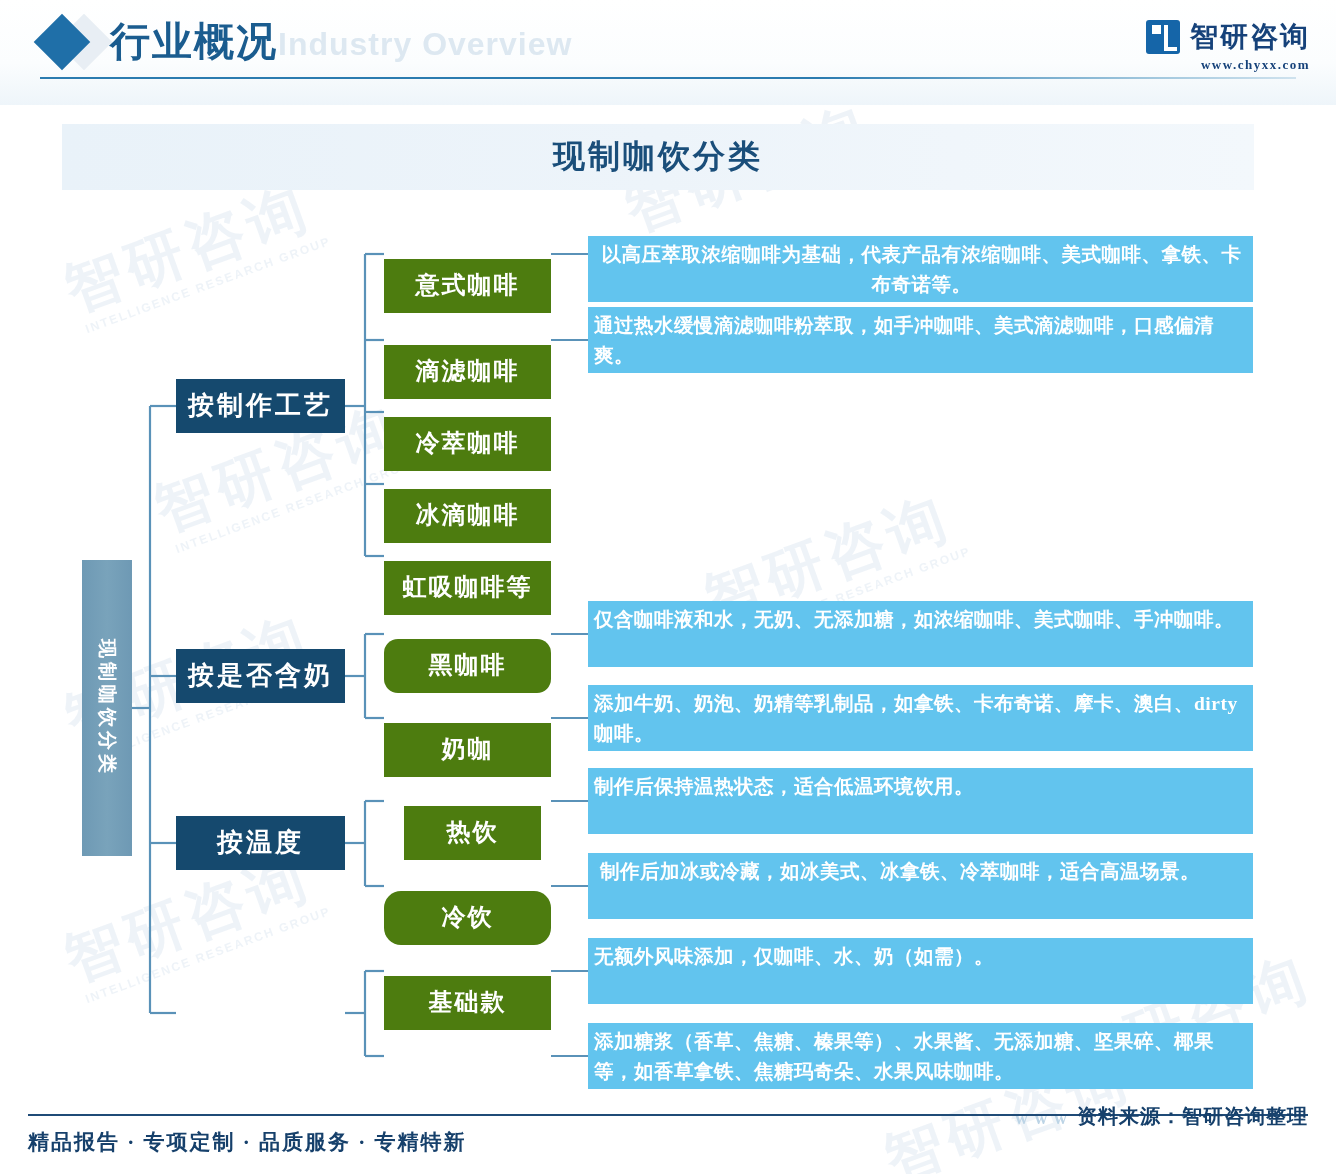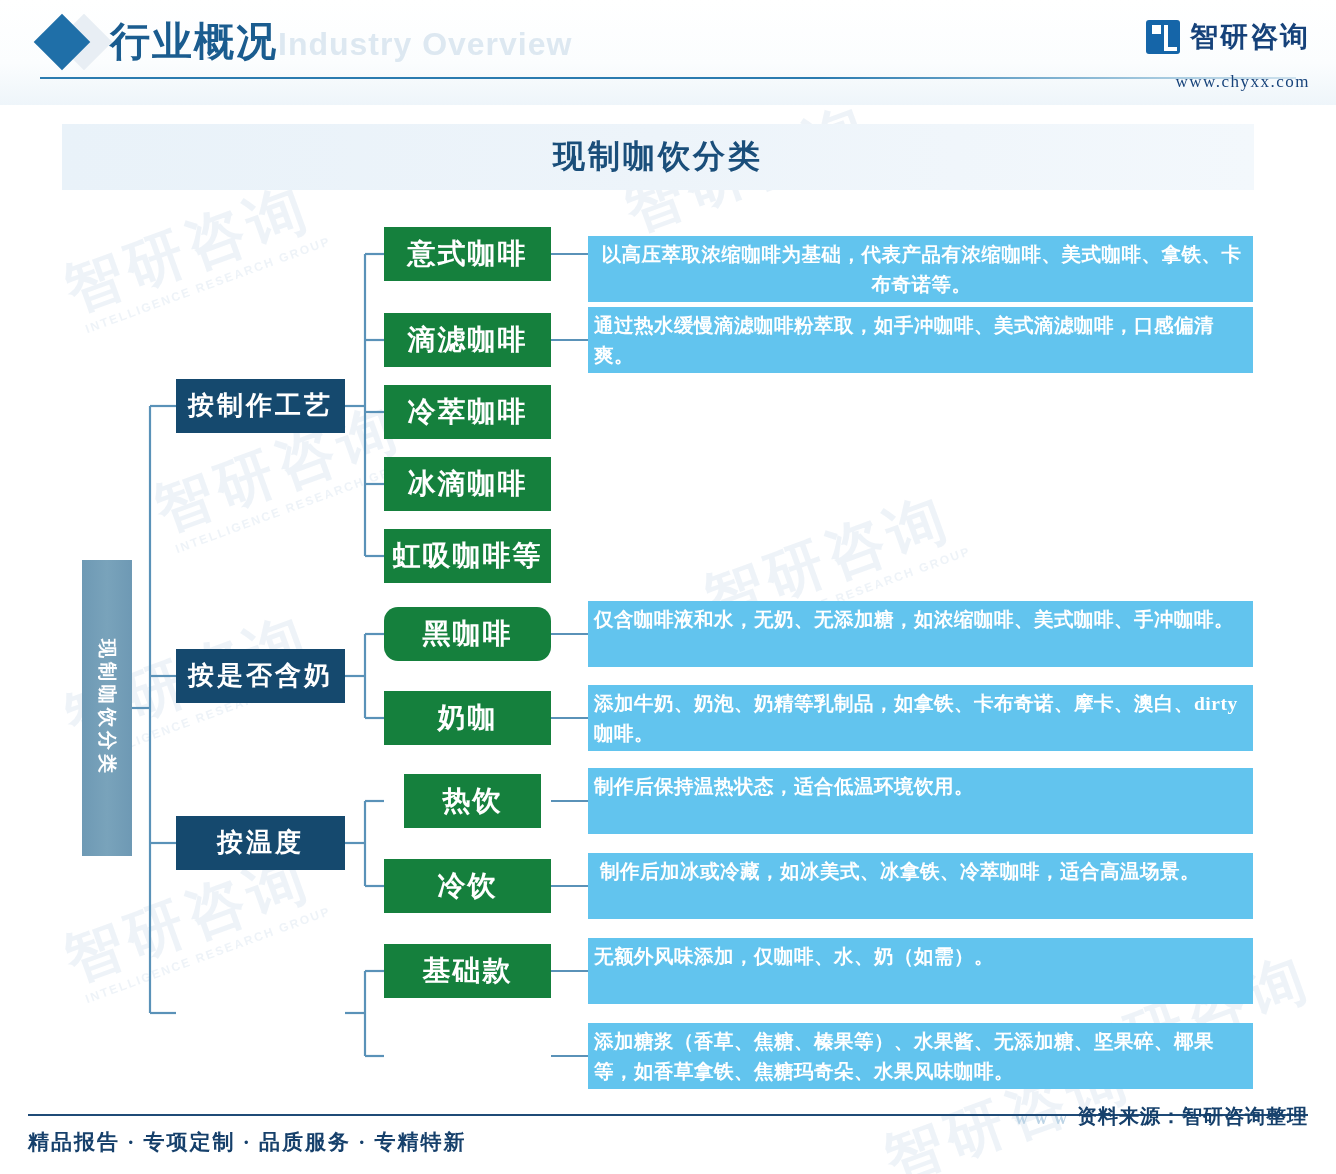--- a/index.html
+++ b/index.html
@@ -78,21 +78,21 @@
   }
   #brand-mark::after {
     content:""; position:absolute; left:18px; top:5px; width:9px; height:22px;
     border-left:4px solid #ffffff; border-bottom:4px solid #ffffff;
   }
   #brand-name {
     font-size: 28px; font-weight: bold; color: #16427a;
     font-family: "Liberation Serif","DejaVu Serif",serif; letter-spacing: 2px;
   }
   #brand-url {
-    margin-top: 16px; font-size: 17px; color: #16427a; font-weight: normal;
+    margin-top: 1px; font-size: 13px; color: #16427a; font-weight: bold;
     font-family: "Liberation Serif","DejaVu Serif",serif; letter-spacing: 1.5px;
   }
 
   
   #title-banner {
     position: absolute; left: 62px; top: 124px; width: 1192px; height: 66px;
     background: linear-gradient(to right, #e9f2f9 0%, #edf4fa 50%, #f3f8fc 100%);
     z-index: 4;
     display: flex; align-items: center; justify-content: center;
   }
@@ -127,23 +127,24 @@
     white-space: nowrap;
   }
 
   .node-cat {
     background: #15496e;
     font-size: 26px;
     letter-spacing: 3px;
   }
 
   .node-leaf {
-    background: #15803d;
-    font-size: 28px;
+    background: #4d7c0f;
+    font-size: 24px;
     letter-spacing: 2px;
+    margin-top: 32px;
   }
 
   .desc {
     position: absolute;
     background: #62c4ee;
     color: #ffffff;
     font-weight: bold;
     font-size: 19.5px;
     line-height: 30px;
     letter-spacing: 0.5px;
@@ -303,21 +304,21 @@
     </div>
     <div class="desc" style="left:588px; top:601px; width:665px; height:66px;">仅含咖啡液和水，无奶、无添加糖，如浓缩咖啡、美式咖啡、手冲咖啡。</div>
     <div class="desc" style="left:588px; top:685px; width:665px; height:66px;">添加牛奶、奶泡、奶精等乳制品，如拿铁、卡布奇诺、摩卡、澳白、dirty咖啡。</div>
 
     <div class="node node-cat" style="left:176px; top:816px; width:169px; height:54px;">
       <span>按温度</span>
     </div>
     <div class="node node-leaf" style="left:404px; top:774px; width:137px; height:54px;">
       <span>热饮</span>
     </div>
-    <div class="node node-leaf" style="left:384px; top:859px; width:167px; height:54px;">
+    <div class="node node-leaf" style="left:384px; top:859px; width:167px; height:54px;border-radius:17px;">
       <span>冷饮</span>
     </div>
     <div class="desc" style="left:588px; top:768px; width:665px; height:66px;">制作后保持温热状态，适合低温环境饮用。</div>
     <div class="desc" style="left:588px; top:853px; width:665px; height:66px;padding-left:12px;">制作后加冰或冷藏，如冰美式、冰拿铁、冷萃咖啡，适合高温场景。</div>
 
     <div class="node node-leaf" style="left:384px; top:944px; width:167px; height:54px;">
       <span>基础款</span>
     </div>
     <div class="desc" style="left:588px; top:938px; width:665px; height:66px;">无额外风味添加，仅咖啡、水、奶（如需）。</div>
     <div class="desc" style="left:588px; top:1023px; width:665px; height:66px;">添加糖浆（香草、焦糖、榛果等）、水果酱、无添加糖、坚果碎、椰果等，如香草拿铁、焦糖玛奇朵、水果风味咖啡。</div>

